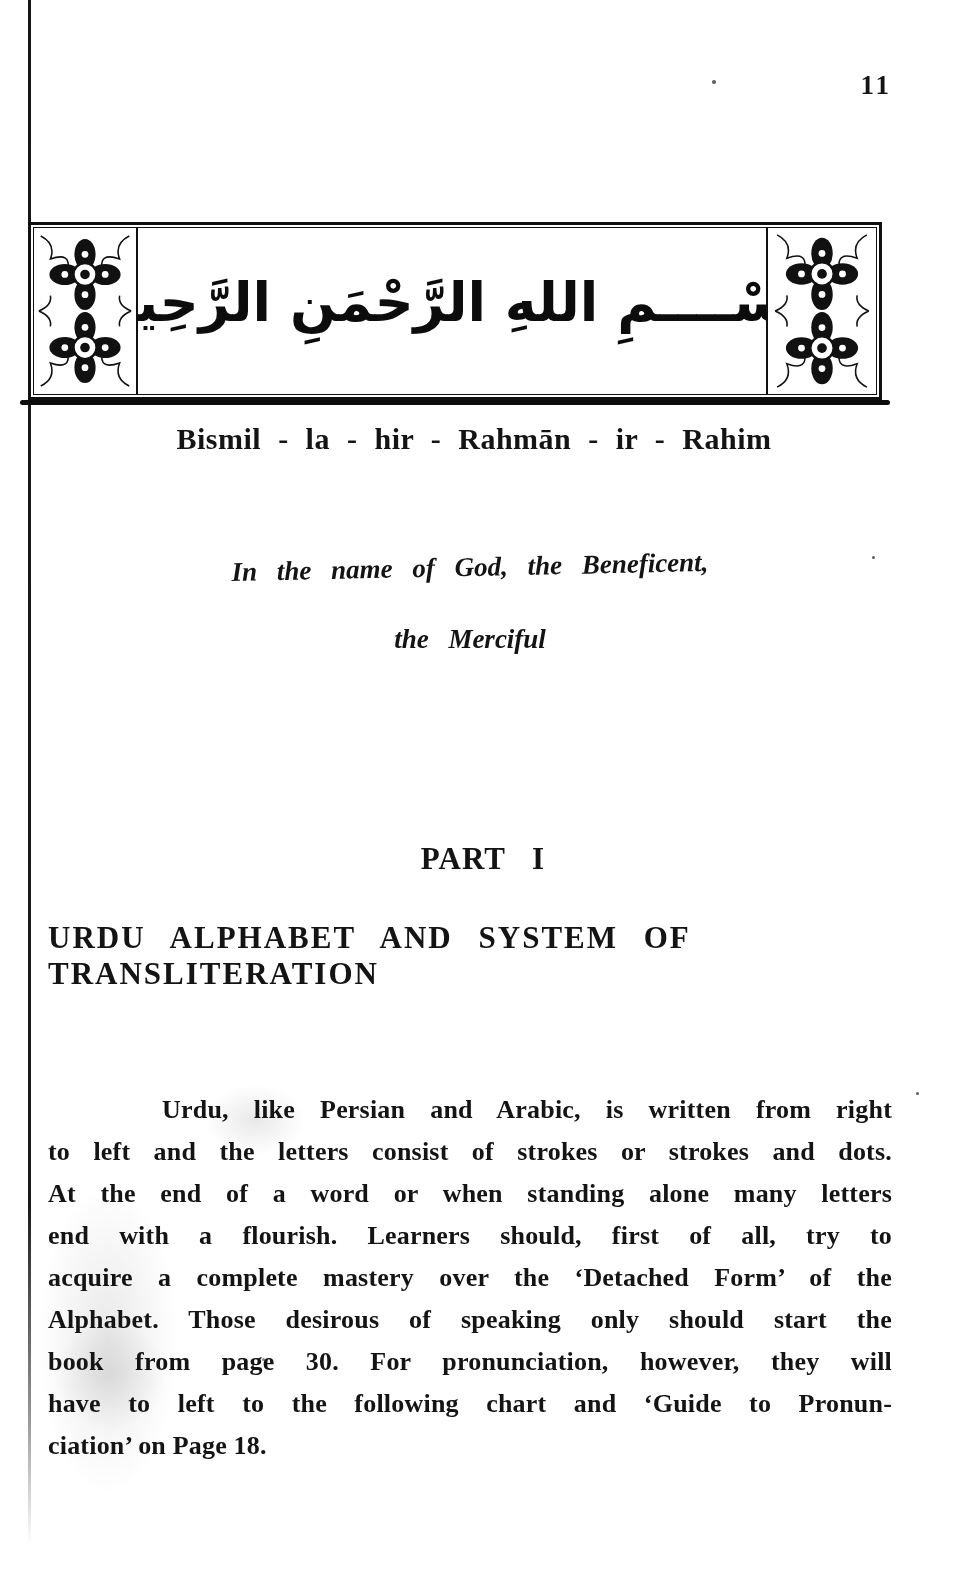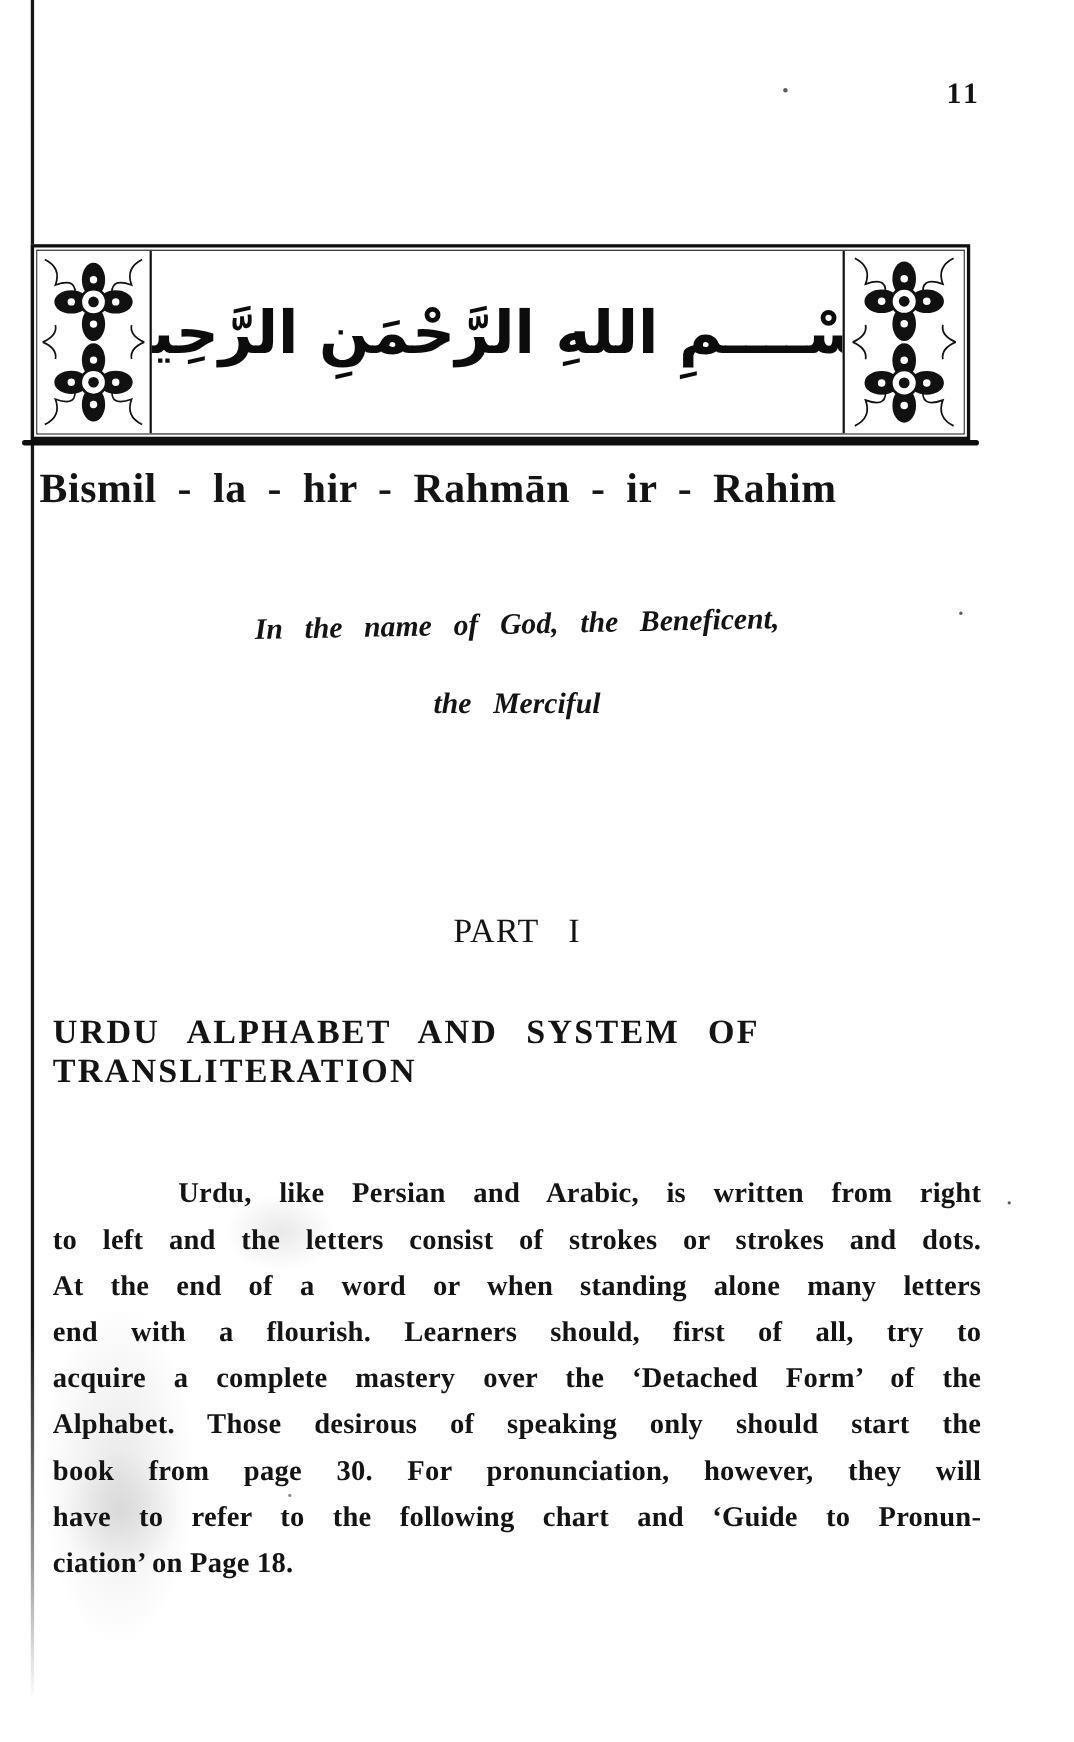--- a/index.html
+++ b/index.html
@@ -50,48 +50,48 @@
     direction:rtl; font-family:"DejaVu Sans",sans-serif;
     font-size:54px; font-weight:bold; line-height:1; color:#0c0c0c;
     padding:0 8px 16px; overflow:hidden; white-space:nowrap;
   }
   .banner-rule {
     position:absolute; top:400px; left:20px; width:870px; height:5px;
     background:#0d0d0d; border-radius:3px; z-index:1;
   }
 
   .translit {
-    position:absolute; top:422px; left:36px; width:852px; margin:0;
-    font-size:38px; font-weight:bold; word-spacing:9px; letter-spacing:0.5px;
+    position:absolute; top:422px; left:48px; width:852px; margin:0;
+    text-align:center; font-size:30px; font-weight:bold; word-spacing:9px; letter-spacing:0.5px;
   }
 
   .trans {
     position:absolute; left:48px; width:844px; margin:0; text-align:center;
     font-style:italic; font-size:27px; font-weight:bold; word-spacing:13px;
   }
   .t1 { top:552px; transform:rotate(-1.2deg); }
   .t2 { top:624px; }
 
   .part {
-    position:absolute; top:828px; left:48px; width:844px; margin:0; text-align:center;
-    font-size:31px; font-weight:normal; word-spacing:18px; letter-spacing:1px;
+    position:absolute; top:828px; left:48px; width:844px; margin:13px; text-align:center;
+    font-size:31px; font-weight:bold; word-spacing:18px; letter-spacing:1px;
   }
   .chapter {
     position:absolute; left:48px; width:844px; margin:0; 
     font-size:31px; font-weight:bold; letter-spacing:2px; word-spacing:16px;
   }
   .c1 { top:920px; }
   .c2 { top:956px; }
 
   .body-text {
     position:absolute; top:1064px; left:48px; width:844px;
     font-size:26px; font-weight:bold; letter-spacing:0.2px;
   }
   .bl { line-height:42px; text-align:justify; text-align-last:justify; }
-  .bl.indent { padding-left:114px; box-sizing:border-box; }
+  .bl.indent { padding-left:114px; box-sizing:border-box;margin-top:25px; }
   .bl.last { text-align-last:left; }
 </style>
 </head>
 <body>
 
 <div class="page">
 
   <div class="edge-line"></div>
   <div class="smudge s1"></div>
   <div class="smudge s2"></div>
@@ -191,17 +191,17 @@
   <h2 class="chapter c2">TRANSLITERATION</h2>
 
   <div class="body-text">
     <div class="bl indent">Urdu, like Persian and Arabic, is written from right</div>
     <div class="bl">to left and the letters consist of strokes or strokes and dots.</div>
     <div class="bl">At the end of a word or when standing alone many letters</div>
     <div class="bl">end with a flourish. Learners should, first of all, try to</div>
     <div class="bl">acquire a complete mastery over the ‘Detached Form’ of the</div>
     <div class="bl">Alphabet. Those desirous of speaking only should start the</div>
     <div class="bl">book from page 30. For pronunciation, however, they will</div>
-    <div class="bl">have to refer to the following chart and ‘Guide to Pronun-</div>
+    <div class="bl">have to left to the following chart and ‘Guide to Pronun-</div>
     <div class="bl last">ciation’ on Page 18.</div>
   </div>
 
 </div>
 
 </body></html>

